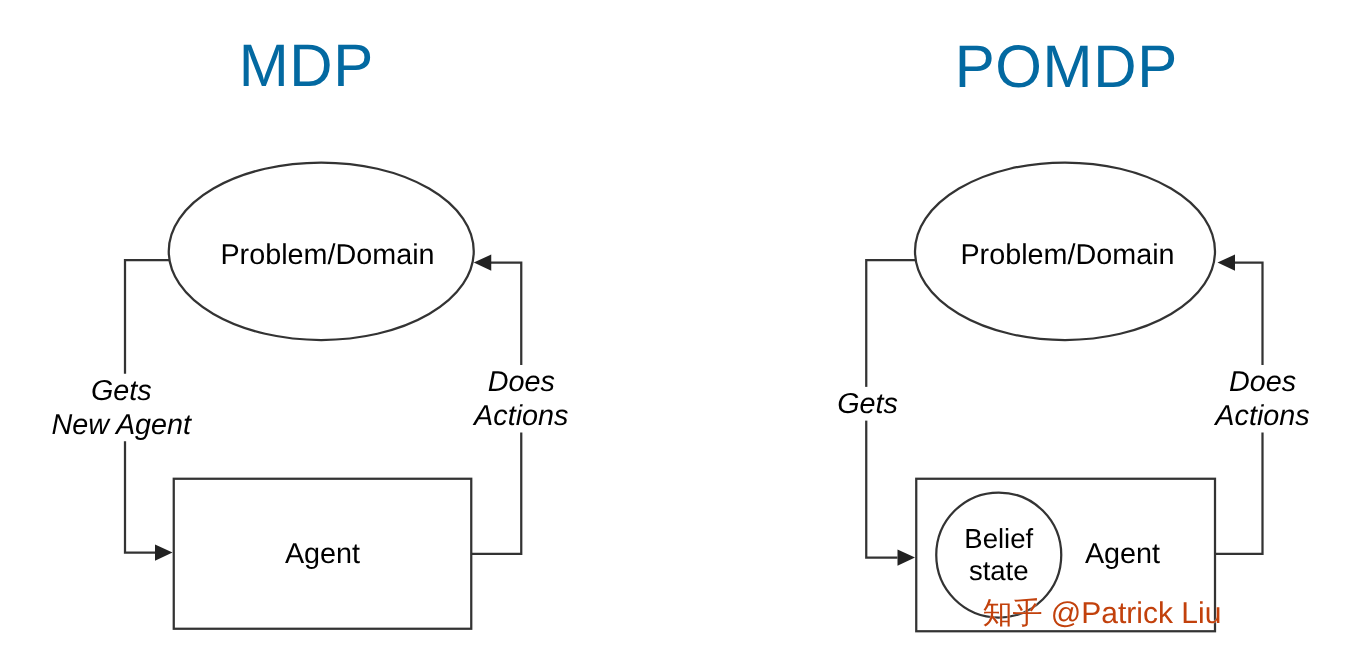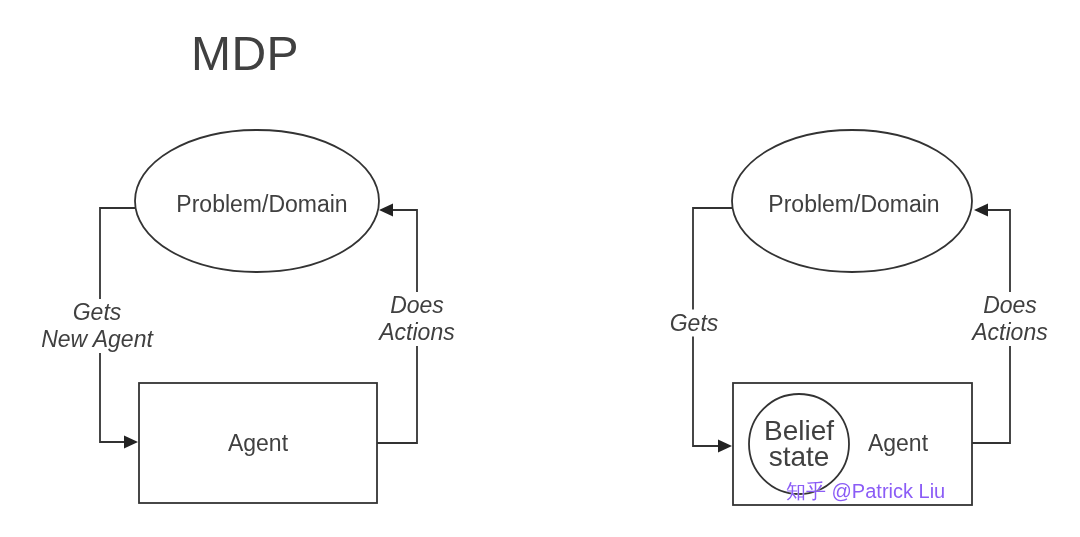--- a/index.html
+++ b/index.html
@@ -21,48 +21,48 @@
     left: 0;
     top: 0;
   }
   .title {
     position: absolute;
     transform: translate(-50%, -50%);
     font-size: 48px;
     font-weight: 500;
     letter-spacing: 0.5px;
     white-space: nowrap;
-    color: #404040;
+    color: #0369a1;
   }
   .lbl {
     position: absolute;
     transform: translate(-50%, -50%);
     font-size: 23px;
     line-height: 27px;
     text-align: center;
     white-space: nowrap;
-    color: #404040;
+    color: #000000;
   }
   .lbl.edge {
     background: #ffffff;
     padding: 0 3px;
     font-style: italic;
   }
   .lbl span { display: block; }
   .belief {
-    font-size: 28px;
+    font-size: 22px;
     line-height: 26px;
   }
   .watermark {
     position: absolute;
     left: 786px;
     top: 474px;
-    font-size: 20px;
+    font-size: 24px;
     line-height: 34px;
-    color: #8b5cf6;
+    color: #c2410c;
     text-shadow: 0 0 1px #ffffff;
     white-space: nowrap;
   }
 </style>
 </head>
 <body>
 
 <div id="canvas">
 
   <svg id="shapes" width="1080" height="537" viewBox="0 0 1080 537">
@@ -98,20 +98,21 @@
   <div class="lbl" style="left:258px; top:443px;">Agent</div>
   <div class="lbl edge" style="left:97px; top:326px;">
     <span>Gets</span>
     <span>New Agent</span>
   </div>
   <div class="lbl edge" style="left:417px; top:319px;">
     <span>Does</span>
     <span>Actions</span>
   </div>
 
+  <div class="title" style="left:853px; top:54px;">POMDP</div>
   <div class="lbl" style="left:854px; top:204px;">Problem/Domain</div>
   <div class="lbl" style="left:898px; top:443px;">Agent</div>
   <div class="lbl belief" style="left:799px; top:444px;">
     <span>Belief</span>
     <span>state</span>
   </div>
   <div class="lbl edge" style="left:694px; top:323px;">
     <span>Gets</span>
   </div>
   <div class="lbl edge" style="left:1010px; top:319px;">

